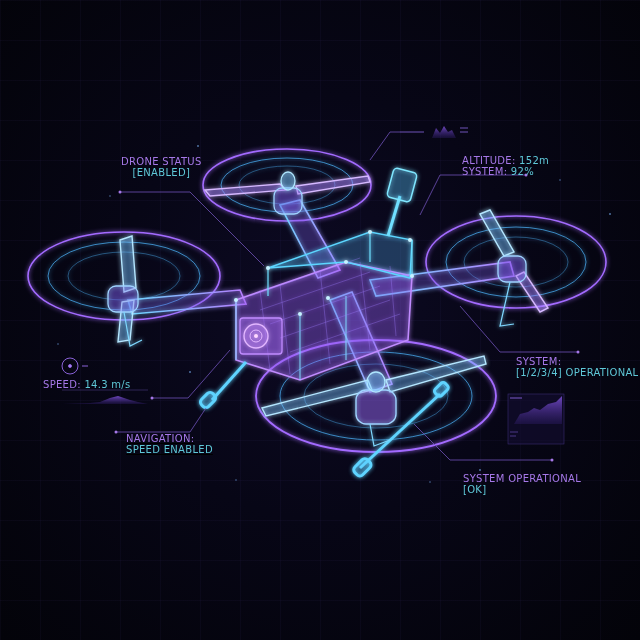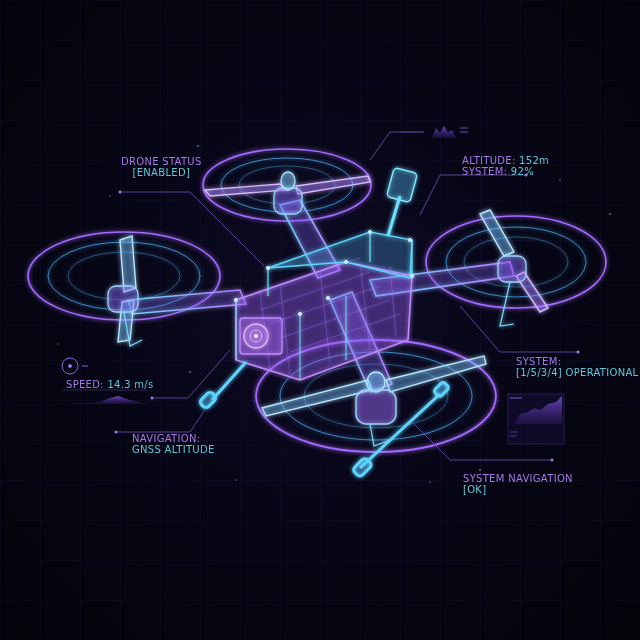--- a/index.html
+++ b/index.html
@@ -218,29 +218,29 @@
     <div class="inline">
       <span class="k">ALTITUDE: </span><span class="v">152m</span>
     </div>
     <div class="inline">
       <span class="k">SYSTEM: </span><span class="v">92%</span>
     </div>
   </div>
 
   <div class="label" style="left:516px; top:356px;">
     <span class="k">SYSTEM:</span>
-    <span class="v">[1/5/3/4] OPERATIONAL</span>
-  </div>
-
-  <div class="label inline" style="left:66px; top:379px;">
+    <span class="v">[1/2/3/4] OPERATIONAL</span>
+  </div>
+
+  <div class="label inline" style="left:43px; top:379px;">
     <span class="k">SPEED: </span><span class="v">14.3 m/s</span>
   </div>
 
-  <div class="label" style="left:132px; top:433px;">
+  <div class="label" style="left:126px; top:433px;text-decoration:underline;">
     <span class="k">NAVIGATION:</span>
-    <span class="v">GNSS ALTITUDE</span>
+    <span class="v">SPEED ENABLED</span>
   </div>
 
   <div class="label" style="left:463px; top:473px;">
-    <span class="k">SYSTEM NAVIGATION</span>
+    <span class="k">SYSTEM OPERATIONAL</span>
     <span class="v">[OK]</span>
   </div>
 </div>
 
 </body></html>

